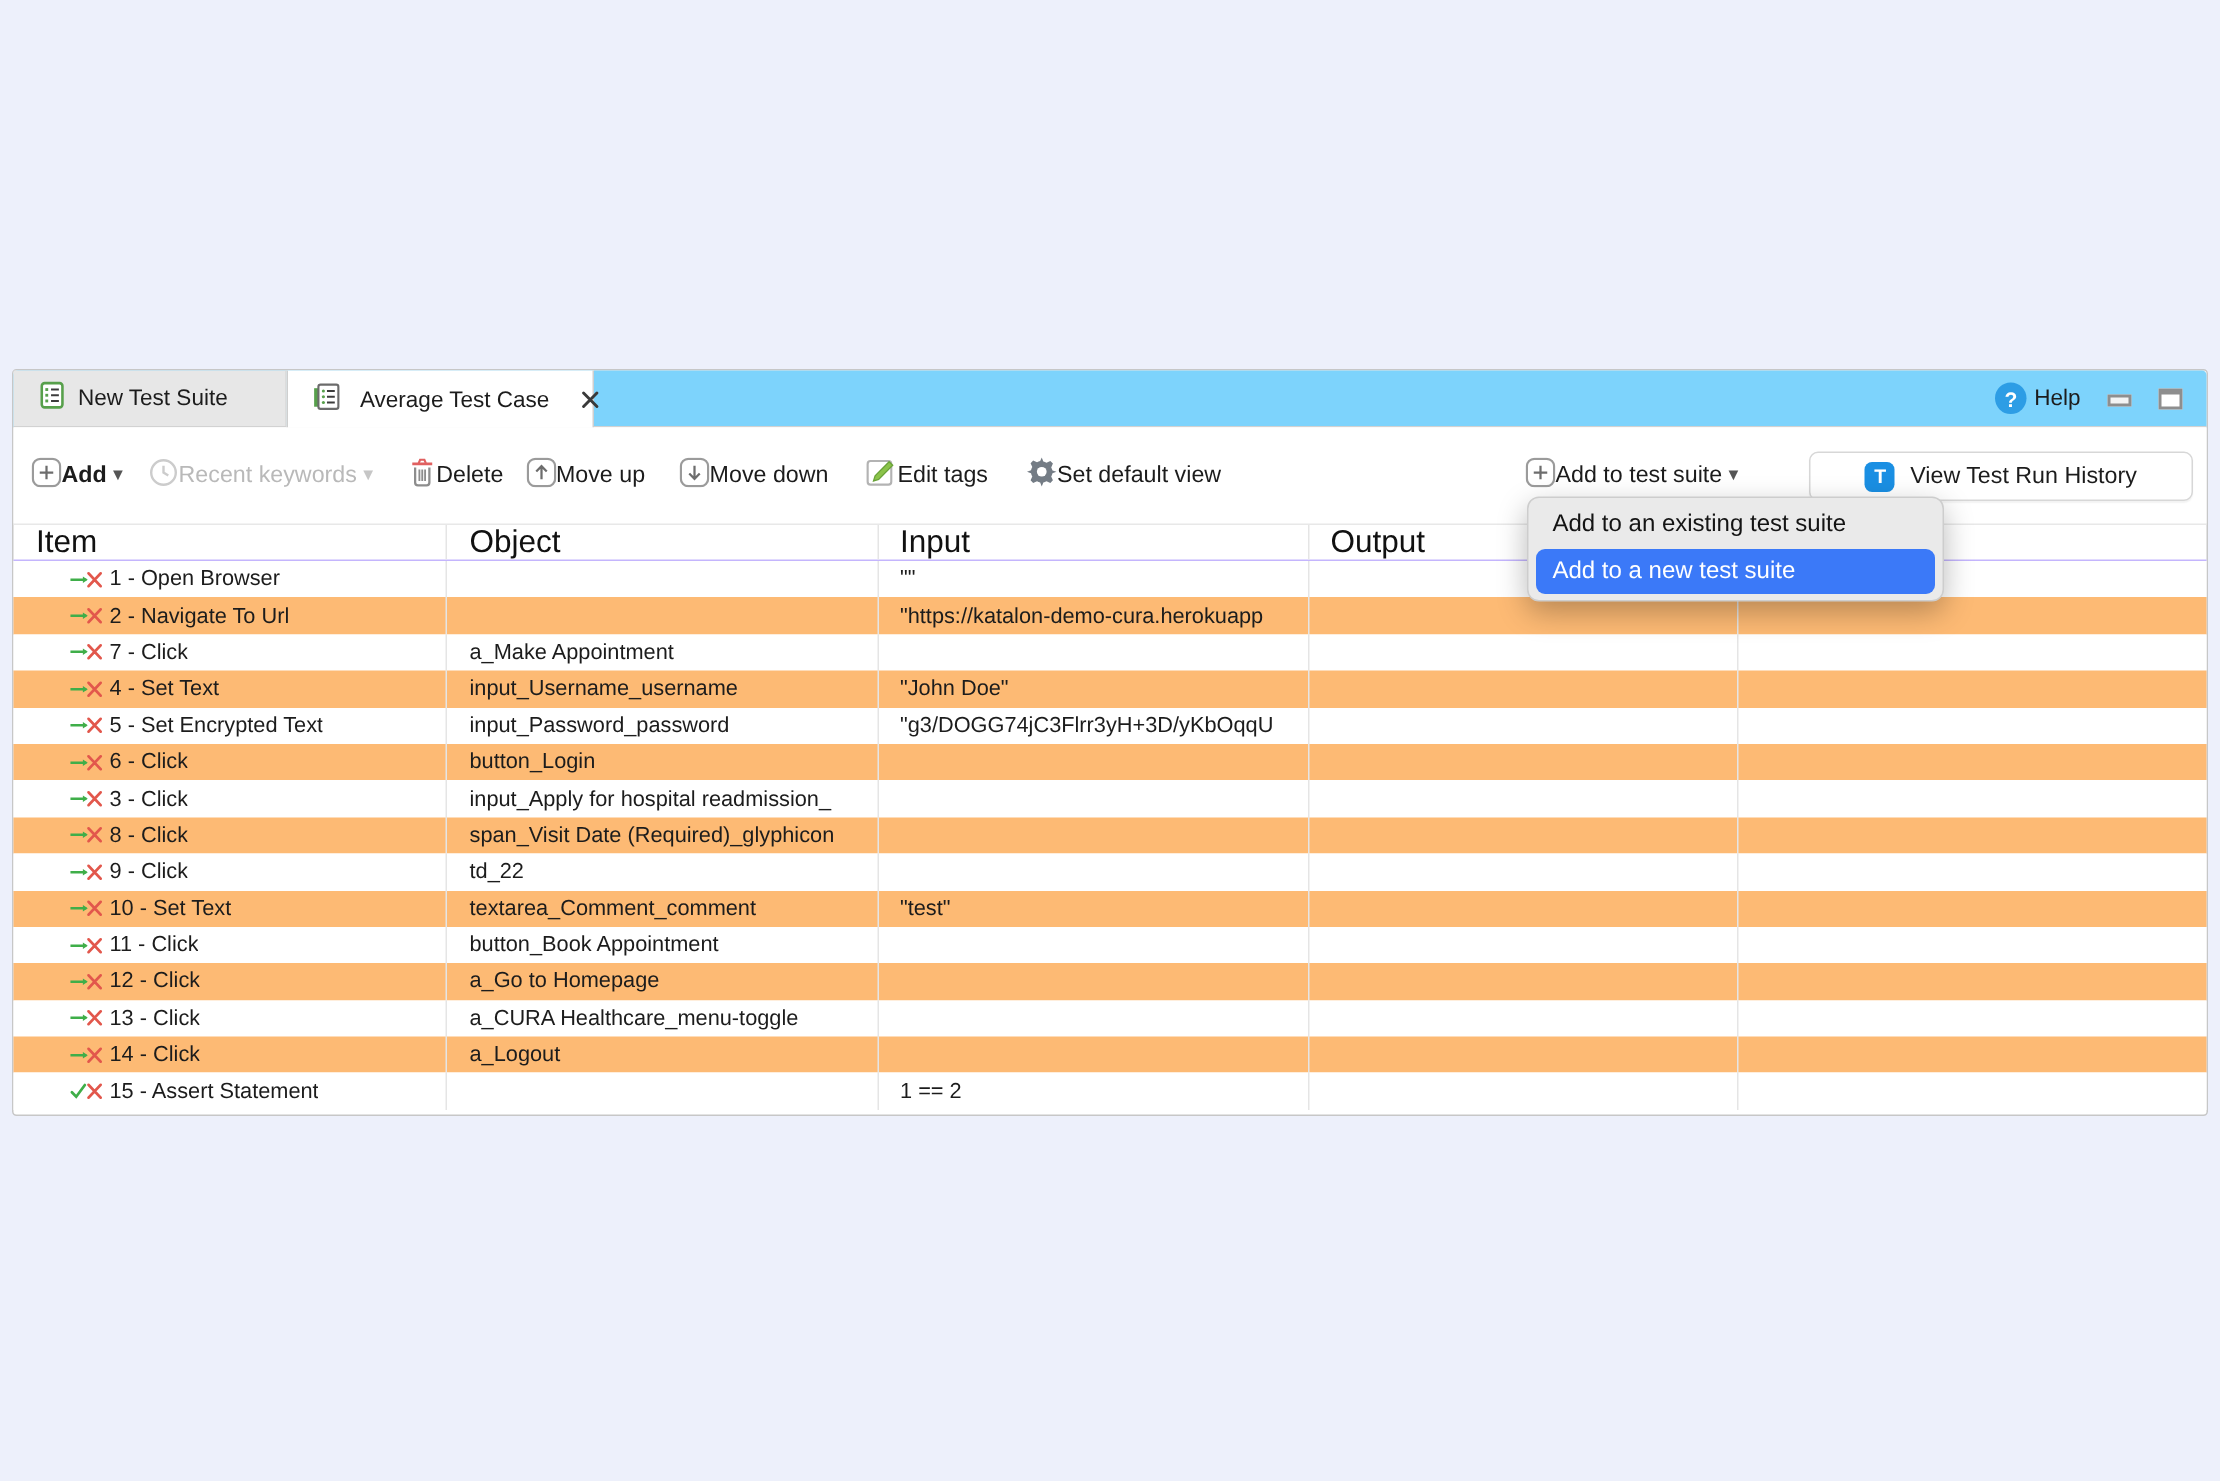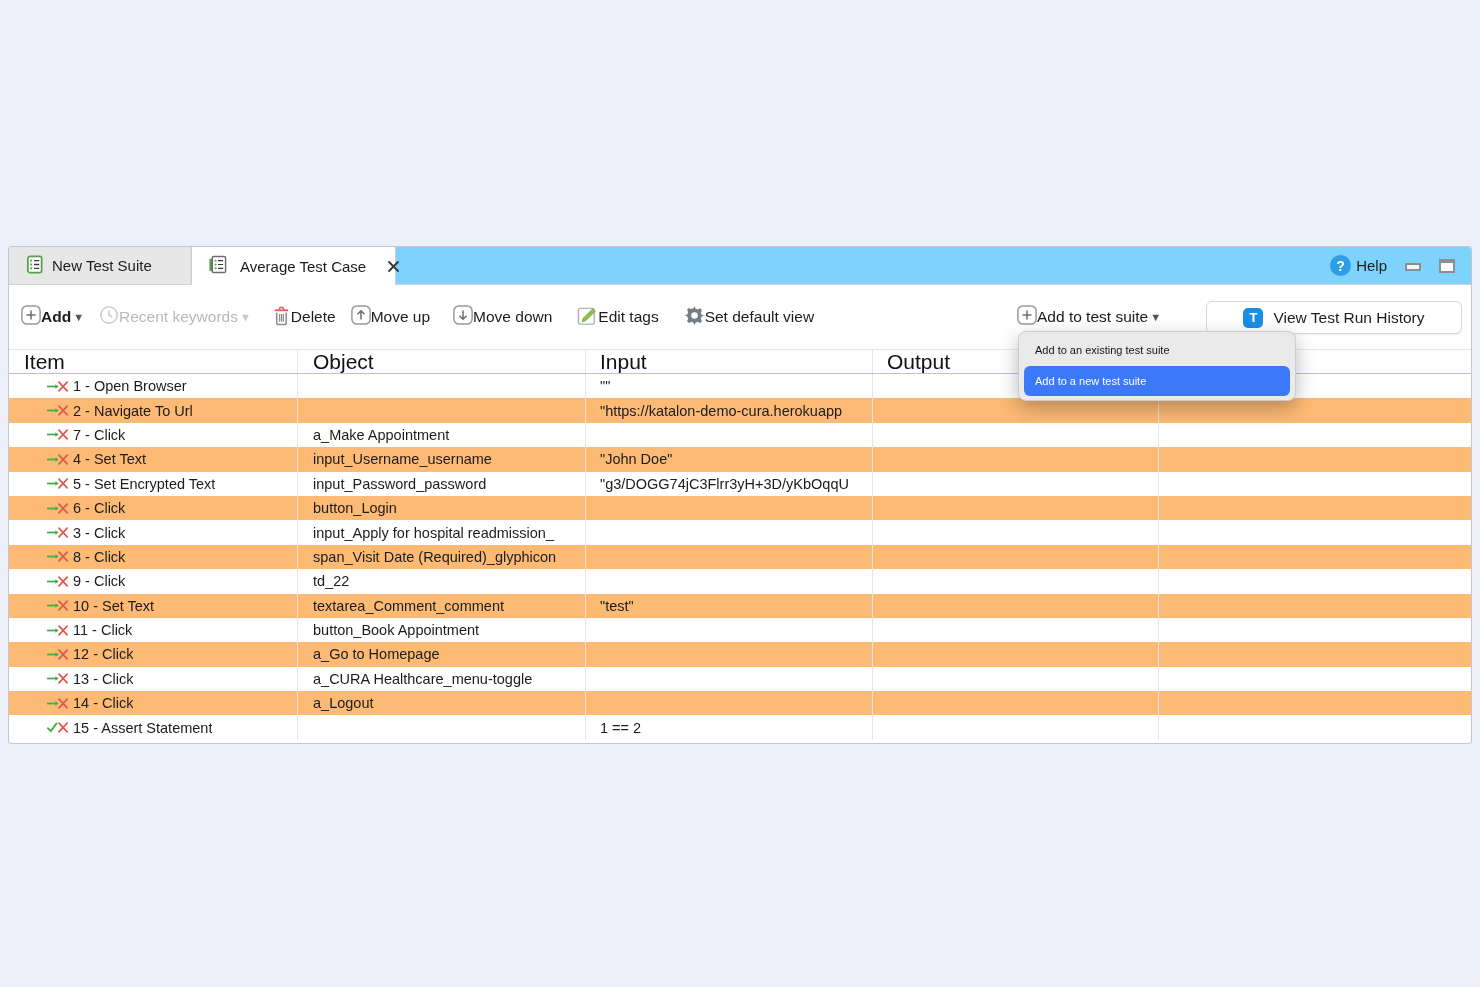--- a/index.html
+++ b/index.html
@@ -56,21 +56,21 @@
     font-size:15.5px; cursor:pointer; box-shadow:0 1px 1px rgba(0,0,0,.05);
   }
   .testops-ico {
     width:20px; height:20px; border-radius:5px; background:#1a8fe3; color:#fff;
     font-size:13px; font-weight:bold; display:flex; align-items:center; justify-content:center;
   }
   
   .menu {
     position:absolute; left:1009px; top:84px; width:278px; z-index:30;
     background:#eaeaea; border:1px solid #cdcdcd; border-radius:8px;
-    box-shadow:0 7px 20px rgba(0,0,0,.28); padding:2px 0 4px; font-size:11px;
+    box-shadow:0 7px 20px rgba(0,0,0,.28); padding:2px 0 4px; font-size:16px;
   }
   .menu-item { height:32px; display:flex; align-items:center; padding:0 16px; cursor:pointer; color:#141414; }
   .menu-item.highlight {
     margin:0 5px; height:30px; padding:0 11px; border-radius:6px;
     background:#3b79f8; color:#fff;
   }
   
   .steps-table { position:absolute; left:0; top:102px; width:1462px; border-top:1px solid #e8e8e8; }
   .thead { display:flex; height:24px; align-items:center; border-bottom:1px solid #c4b5fd; font-size:21px; }
   .thead .cell { color:#111; }

